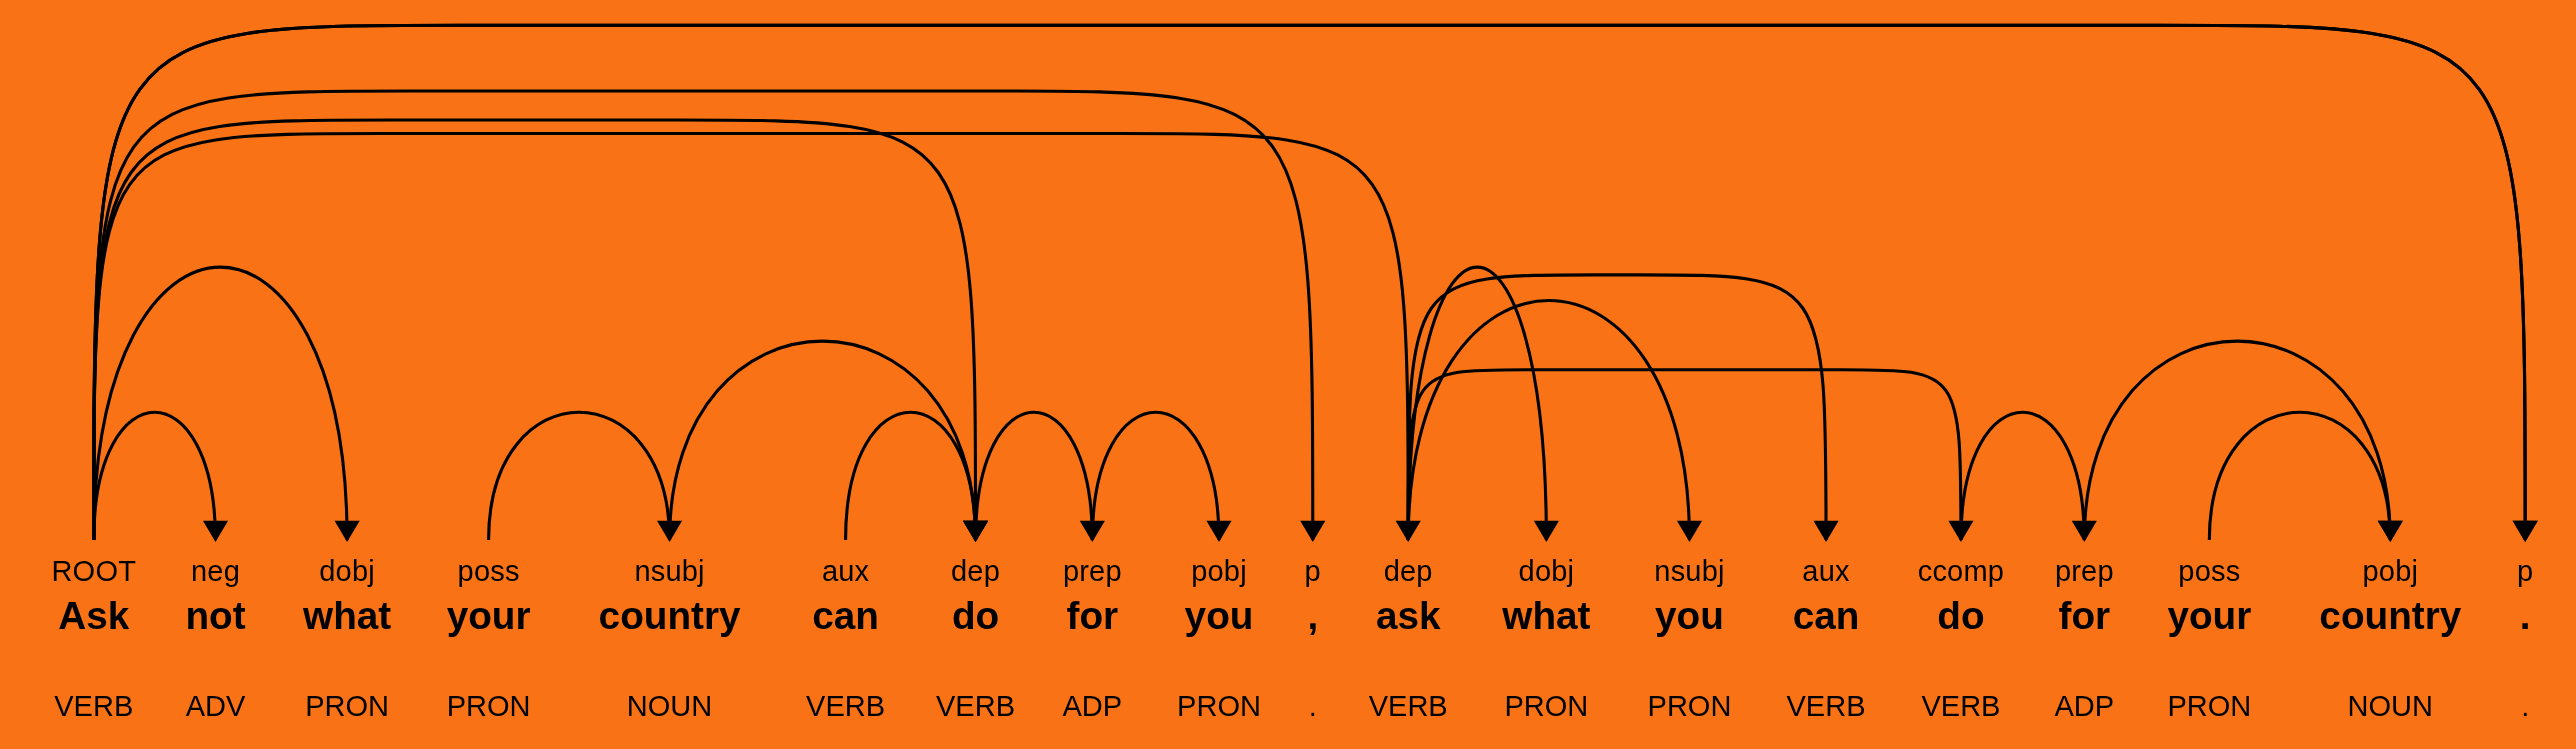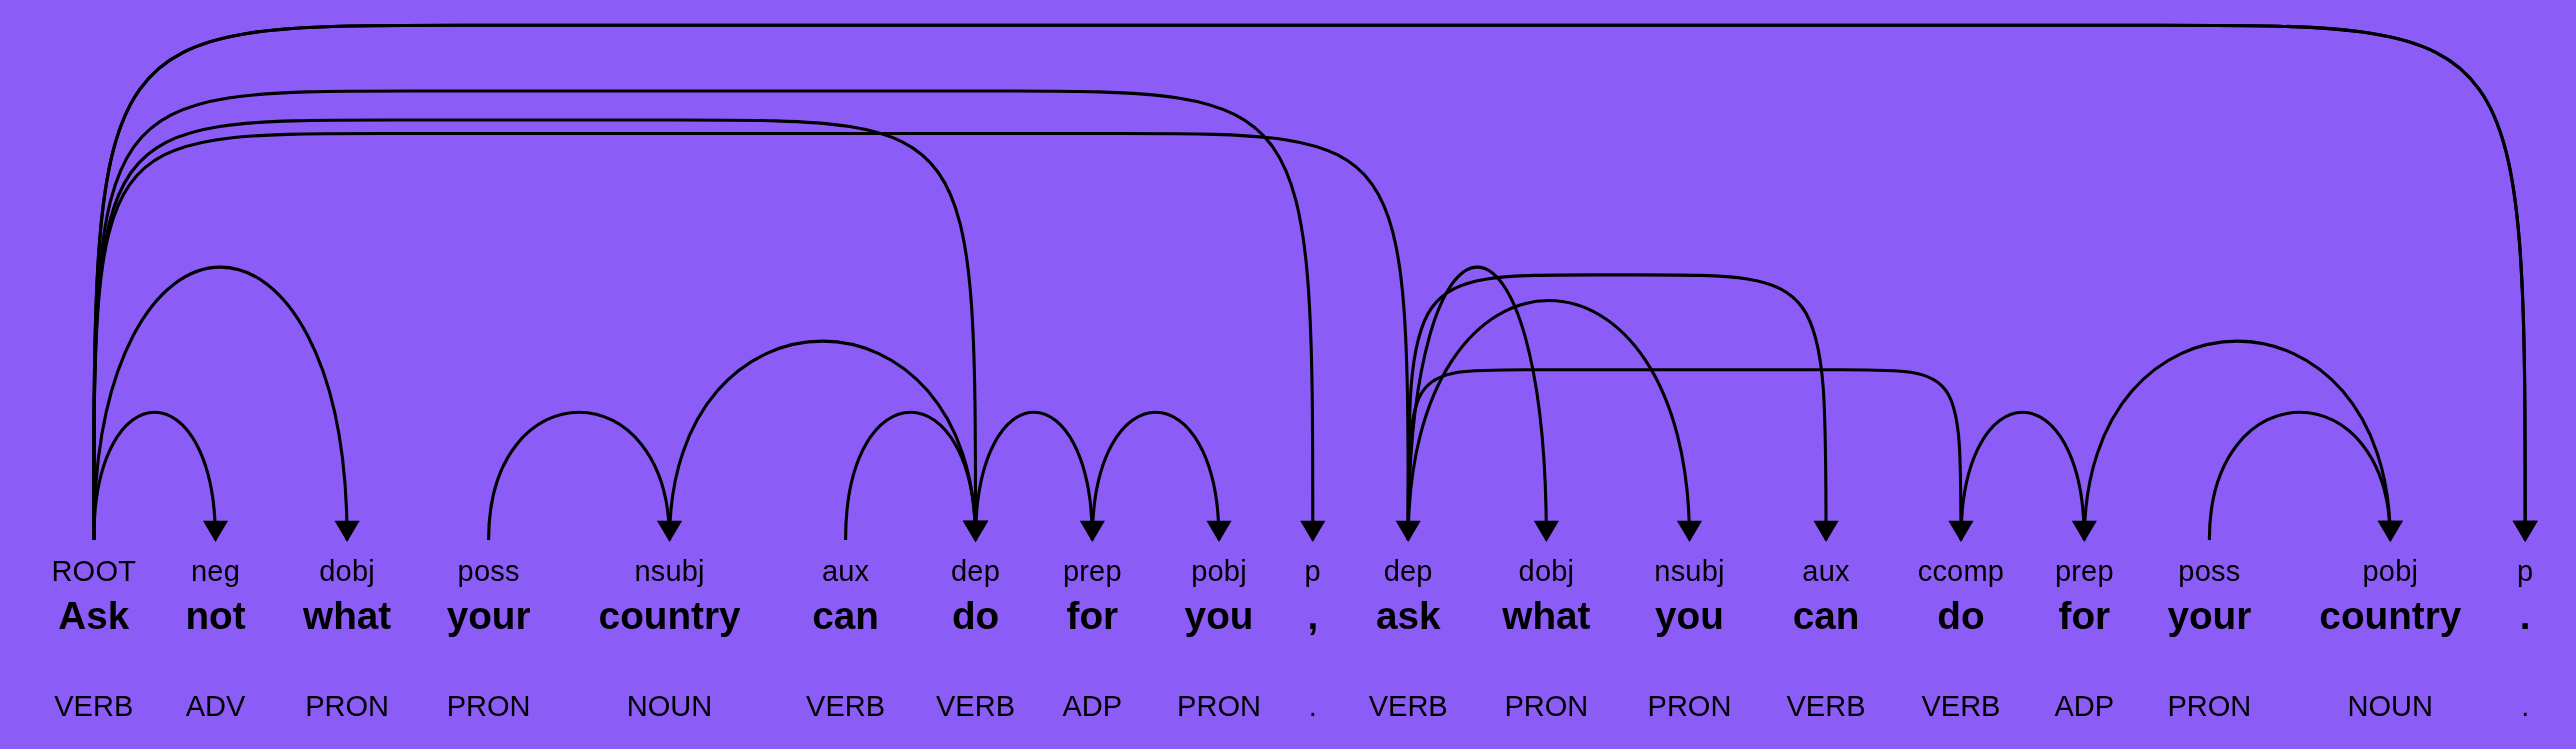--- a/index.html
+++ b/index.html
@@ -1,21 +1,21 @@
 <!DOCTYPE html>
 <html><head>
 <meta charset="utf-8">
 <style>
   html,body{margin:0;padding:0;background:#ffffff;}
   body{
     width:2576px;height:750px;overflow:hidden;
     font-family:"Liberation Sans", sans-serif;
     -webkit-font-smoothing:antialiased;
   }
-  #stage{position:relative;width:2576px;height:750px;background:#8b5cf6;}
+  #stage{position:relative;width:2576px;height:750px;background:#f97316;}
   #parse{display:block;width:2576px;height:750px;}
 
   .dep-arc-path{fill:none;stroke:#000000;stroke-width:3.2;stroke-linecap:butt;}
   .dep-arrowhead{fill:#000000;}
   .dep-label{
     font-family:"Liberation Sans", sans-serif;
     font-size:30px;fill:#000000;text-anchor:middle;
     font-weight:400;letter-spacing:0.2px;
   }
   .tok-word{

